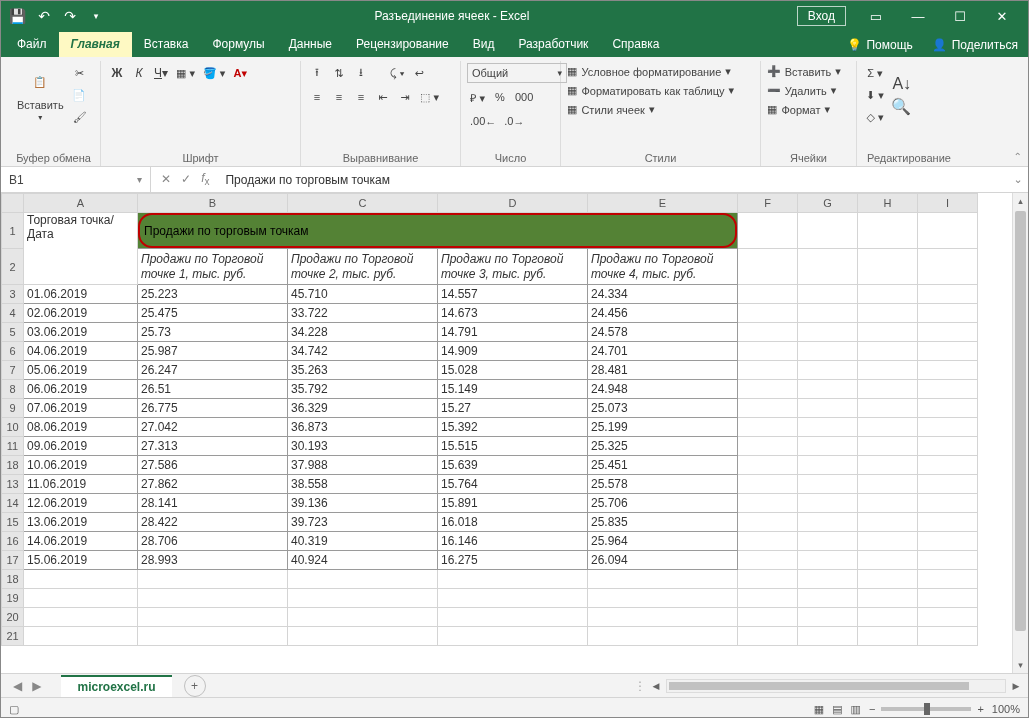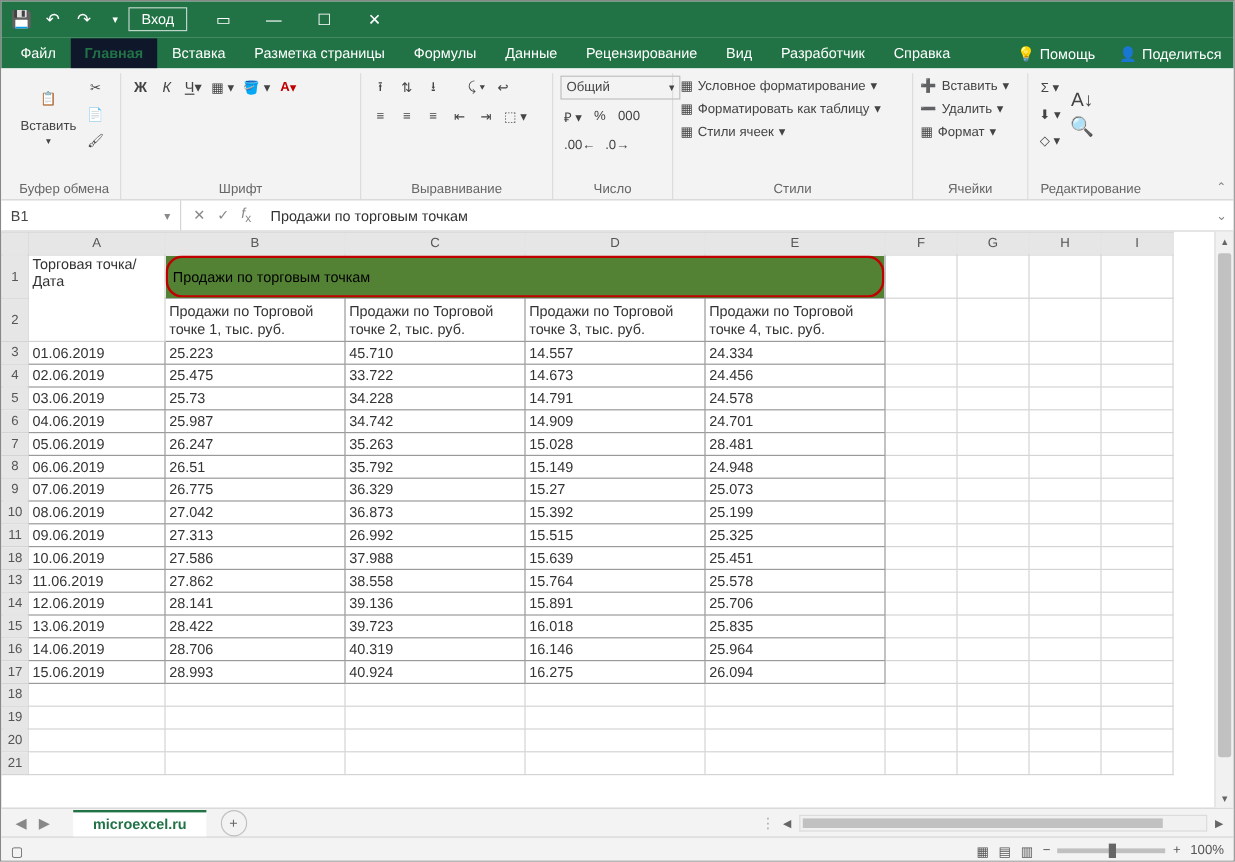--- a/index.html
+++ b/index.html
@@ -10,21 +10,21 @@
 .titlebar .qat { display: flex; gap: 4px; align-items: center; }
 .titlebar .qat span { width: 22px; height: 22px; display: inline-flex; align-items: center; justify-content: center; font-size: 14px; }
 .titlebar .title { flex: 1; text-align: center; font-size: 12px; }
 .titlebar .right { display: flex; align-items: center; gap: 2px; text-align: right; }
 .titlebar .signin { border: 1px solid rgba(255,255,255,.7); padding: 2px 10px; font-size: 12px; margin-right: 8px; }
 .titlebar .winbtn { width: 40px; height: 28px; display: inline-flex; align-items: center; justify-content: center; font-size: 13px; }
 
 
 .tabs { background: #217346; display: flex; padding-left: 4px; height: 26px; align-items: flex-end; }
 .tabs .tab { padding: 5px 12px 6px; color: #fff; font-size: 12px; cursor: pointer; }
-.tabs .tab.active { background: #0f172a; color: #217346; font-weight: 600; }
+.tabs .tab.active { background: #fef9c3; color: #217346; font-weight: 600; font-style: italic; }
 .tabs .spacer { flex: 1; }
 .tabs .help { color: #fff; padding: 5px 10px; display: flex; align-items: center; gap: 4px; }
 
 
 .ribbon { background: #f3f3f3; border-bottom: 1px solid #d4d4d4; height: 110px; display: flex; padding: 4px 6px 0; font-size: 11px; color: #444; position: relative; }
 .group { border-right: 1px solid #dcdcdc; padding: 2px 6px 2px 6px; display: flex; flex-direction: column; justify-content: space-between; }
 .group .grp-title { text-align: center; color: #666; font-size: 11px; padding-top: 2px; position: relative; }
 .rbtn { display: inline-flex; align-items: center; justify-content: center; min-width: 20px; height: 20px; border: 1px solid transparent; cursor: pointer; padding: 0 2px; }
 .bigbtn { display: flex; flex-direction: column; align-items: center; justify-content: center; font-size: 11px; padding: 4px 4px; gap: 2px; }
 .bigbtn .ic { width: 28px; height: 28px; display: inline-flex; align-items: center; justify-content: center; }
@@ -51,21 +51,21 @@
 
 .gridwrap { position: relative; overflow: hidden; height: 480px; }
 table.sheet { border-collapse: collapse; table-layout: fixed; }
 table.sheet th { background: #e6e6e6; border: 1px solid #d4d4d4; font-weight: normal; font-size: 11px; color: #555; position: sticky; }
 table.sheet td { border: 1px solid #d4d4d4; font-size: 12px; padding: 0 3px; height: 19px; background: #fff; white-space: nowrap; overflow: hidden; }
 th.colh { height: 19px; }
 th.rowh { width: 22px; text-align: center; }
 th.corner { width: 22px; }
 td.datecell { background: #ffc000; text-align: left; border-color: #9a9a9a; }
 td.header1 { background: #ffc000; border-color: #9a9a9a; }
-td.header2 { background: #a9d08e; border-color: #9a9a9a; }
+td.header2 { background: #a9d08e; border-color: #9a9a9a; font-style: italic; }
 .merged { background: #548235 !important; color: #000; position: relative; }
 .merged::after { content:""; position:absolute; inset:0; border:2.5px solid #c00000; border-radius:14px; pointer-events:none; }
 .datacell { border-color: #9a9a9a !important; }
 
 .vscroll { position: absolute; right: 0; top: 0; bottom: 0; width: 16px; background: #f1f1f1; border-left: 1px solid #dcdcdc; }
 .vscroll .thumb { position: absolute; left: 2px; right: 2px; top: 18px; height: 420px; background: #c1c1c1; border-radius: 2px; }
 .vscroll .up,.vscroll .down { position: absolute; left:0; right:0; height:16px; display: flex; align-items:center; justify-content:center; font-size:9px; color:#666; }
 .vscroll .up{top:0;} .vscroll .down{bottom:0;}
 
 
@@ -88,35 +88,35 @@
 </head>
 <body>
 
 <div class="titlebar">
   <div class="qat">
     <span>💾</span>
     <span>↶</span>
     <span>↷</span>
     <span style="font-size:9px">▾</span>
   </div>
+  <div class="title">Разъединение ячеек  -  Excel</div>
   <div class="right">
     <span class="signin">Вход</span>
     <span class="winbtn">▭</span>
     <span class="winbtn">—</span>
     <span class="winbtn">☐</span>
     <span class="winbtn">✕</span>
   </div>
 </div>
 
 <div class="tabs">
 
   <span class="tab">Файл</span>
     <span class="tab active">Главная</span>
     <span class="tab">Вставка</span>
-    <span class="tab">Разметка страницы</span>
     <span class="tab">Формулы</span>
     <span class="tab">Данные</span>
     <span class="tab">Рецензирование</span>
     <span class="tab">Вид</span>
     <span class="tab">Разработчик</span>
     <span class="tab">Справка</span>
     <span class="spacer"></span>
   <span class="help">💡 <span>Помощь</span></span>
   <span class="help">👤 <span>Поделиться</span></span>
 </div>
@@ -384,21 +384,21 @@
           <td class="datacell">25.199</td>
           <td></td>
           <td></td>
           <td></td>
           <td></td>
         </tr>
         <tr>
           <th class="rowh" style="height:19px">11</th>
           <td class="datecell datacell">09.06.2019</td>
           <td class="datacell">27.313</td>
-          <td class="datacell">26.992</td>
+          <td class="datacell">30.193</td>
           <td class="datacell">15.515</td>
           <td class="datacell">25.325</td>
           <td></td>
           <td></td>
           <td></td>
           <td></td>
         </tr>
         <tr>
           <th class="rowh" style="height:19px">18</th>
           <td class="datecell datacell">10.06.2019</td>

